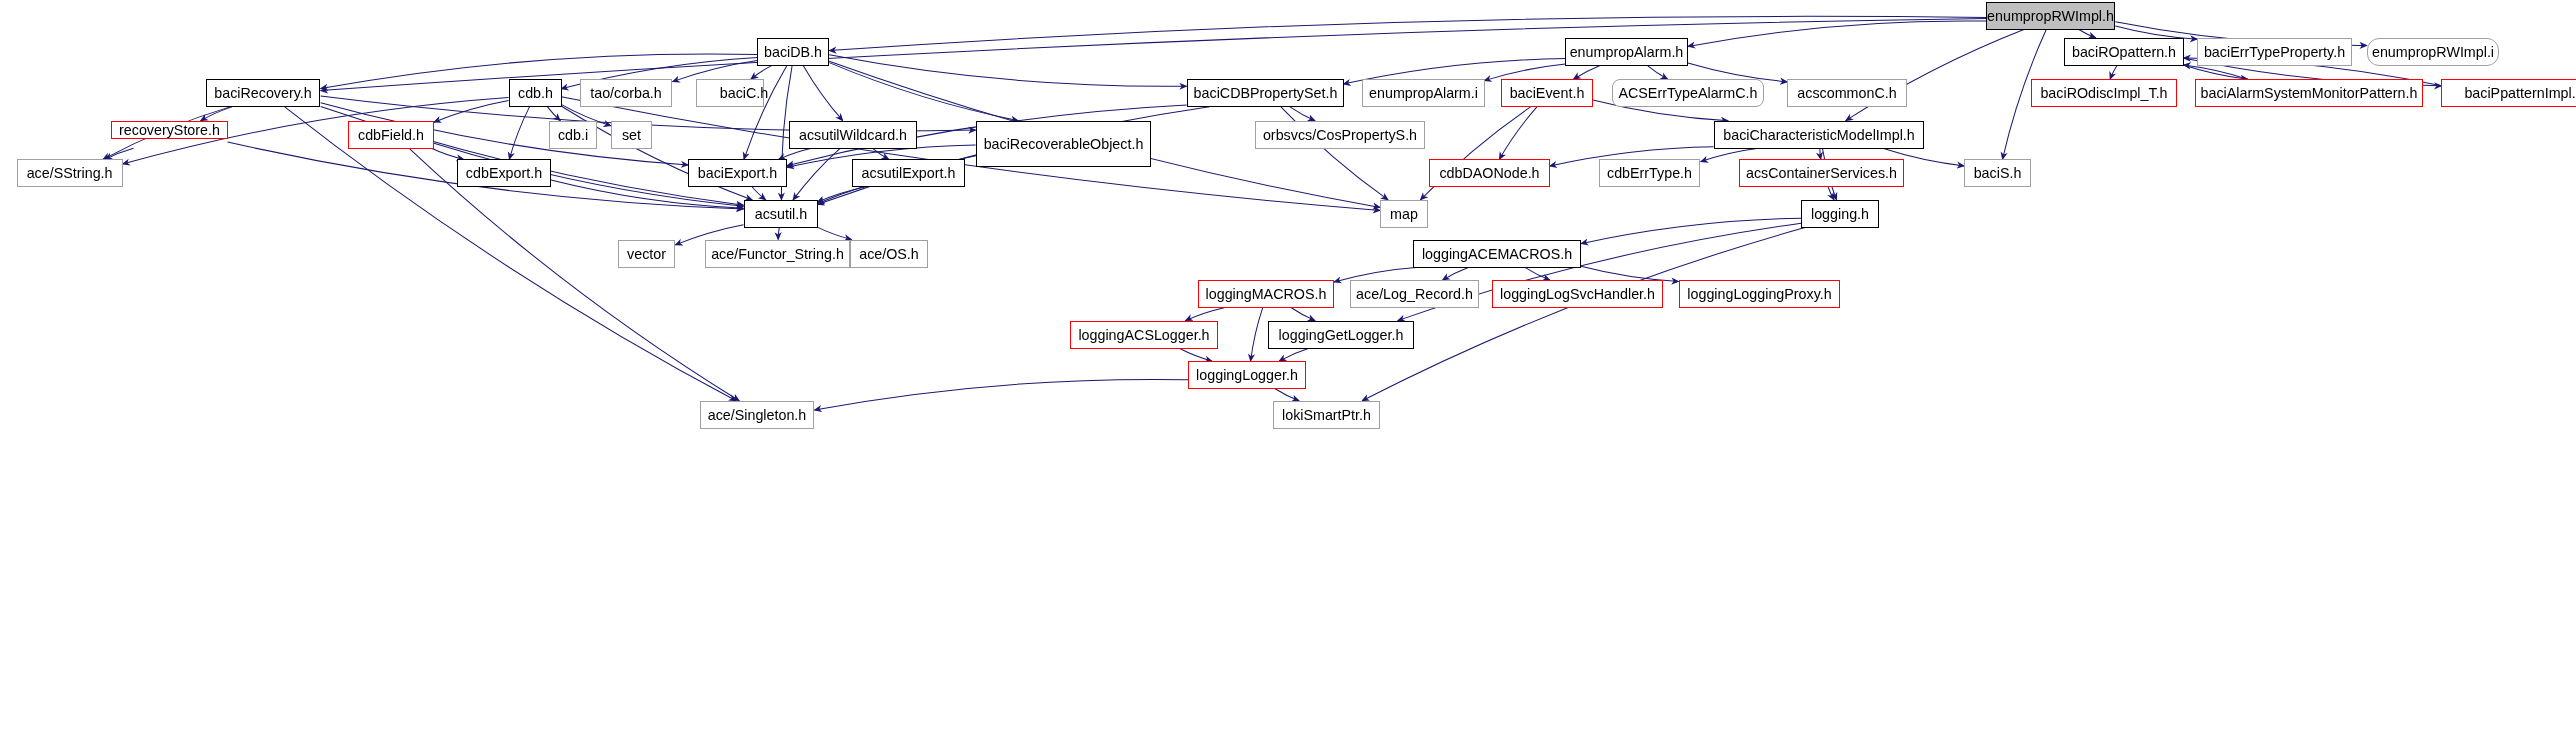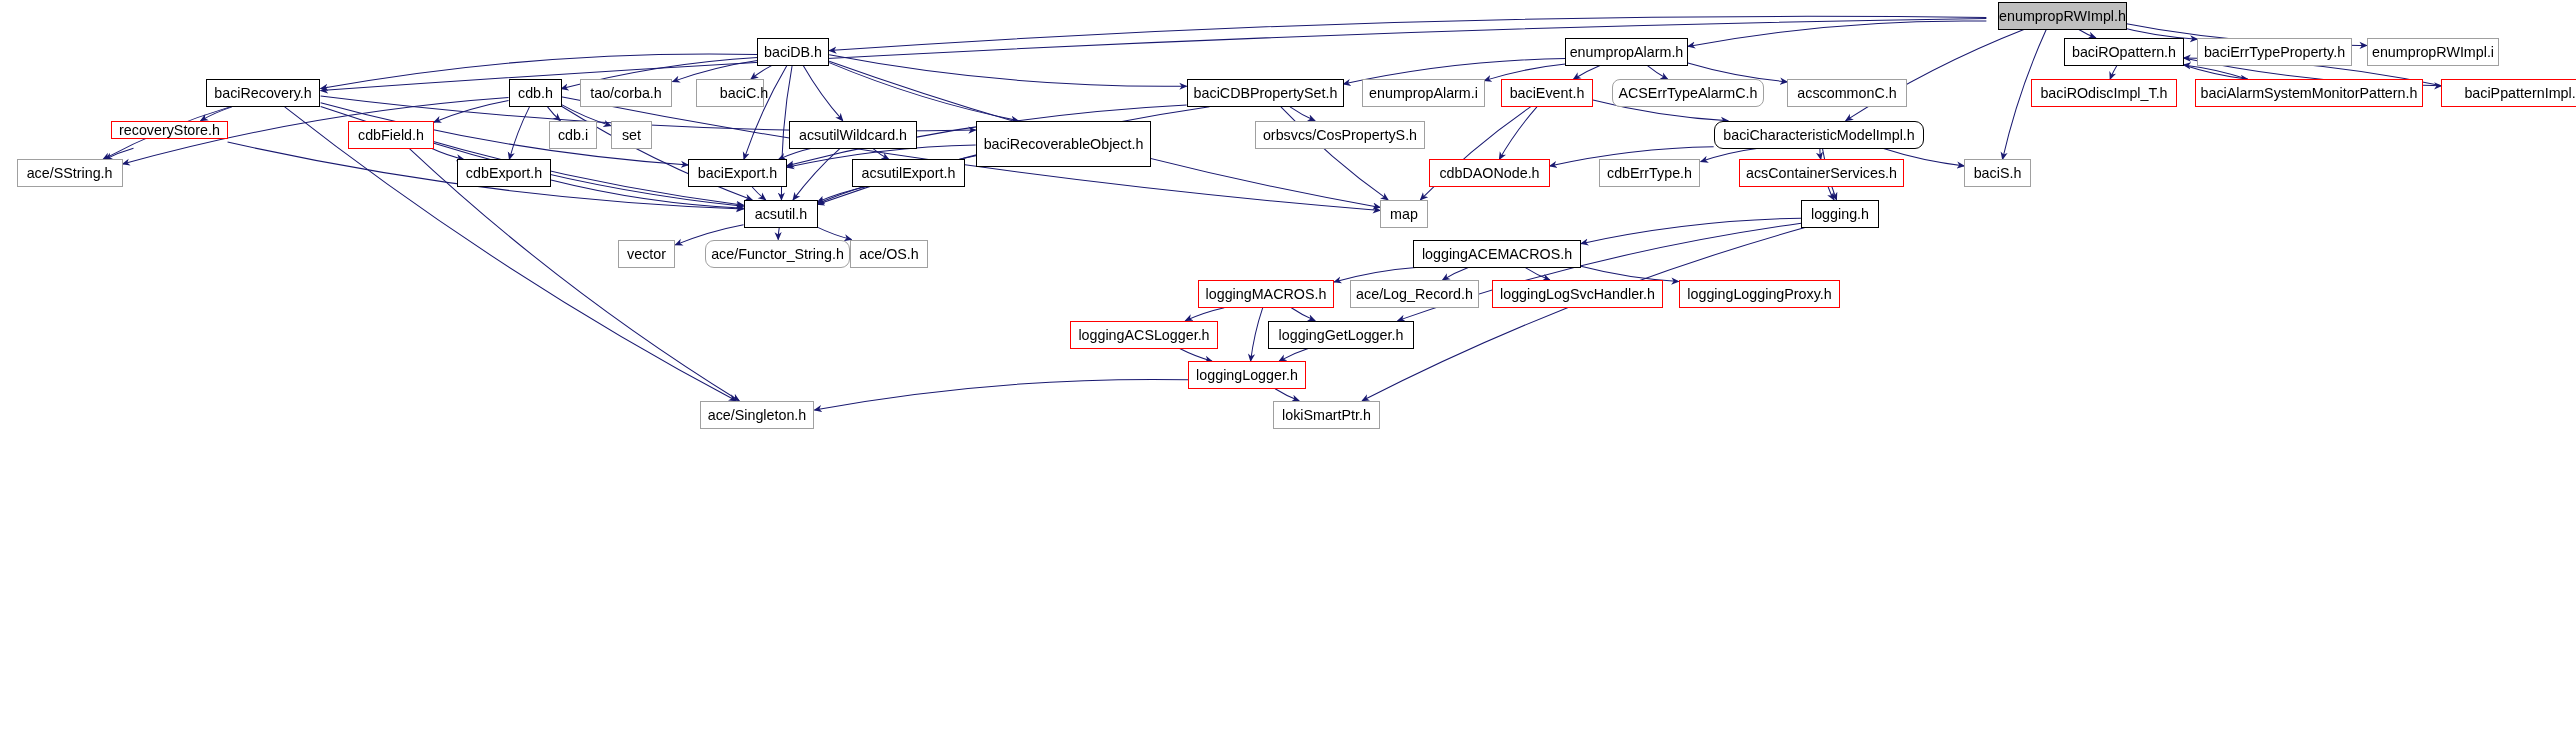--- a/index.html
+++ b/index.html
@@ -123,36 +123,36 @@
         <path d="M1328.8,334.0 Q1307.0,338.9 1286.7,348.0" marker-end="url(#ah)"></path>
         <path d="M1401.6,334.0 Q1413.8,342.3 1427.4,348.0" marker-end="url(#ah)"></path>
         <path d="M1370.6,334.0 Q1361.1,362.3 1357.4,392.0" marker-end="url(#ah)"></path>
         <path d="M1279.9,378.0 Q1297.0,386.8 1315.6,392.0" marker-end="url(#ah)"></path>
         <path d="M1420.6,378.0 Q1403.8,383.4 1388.4,392.0" marker-end="url(#ah)"></path>
         <path d="M1290.0,412.2 Q1085.4,408.3 884.0,445.0" marker-end="url(#ah)"></path>
         <path d="M1384.0,422.0 Q1396.3,429.8 1410.0,435.0" marker-end="url(#ah)"></path>
       </g>
   </svg>
   <div id="node-layer">
-      <div class="node root" style="left: 1986px; top: 1.8px; width: 129px; height: 28px; margin-left: 12px;">
+      <div class="node root" style="left: 1986px; top: 1.8px; width: 129px; height: 28px;">
         <span>enumpropRWImpl.h</span>
       </div>
       <div class="node black" style="left: 757px; top: 38px; width: 72px; height: 28px;">
         <span>baciDB.h</span>
       </div>
       <div class="node black" style="left: 1565px; top: 38px; width: 123px; height: 28px;">
         <span>enumpropAlarm.h</span>
       </div>
       <div class="node black" style="left: 2064px; top: 38px; width: 120px; height: 28px;">
         <span>baciROpattern.h</span>
       </div>
       <div class="node external" style="left: 2197px; top: 38px; width: 155px; height: 28px;">
         <span>baciErrTypeProperty.h</span>
       </div>
-      <div class="node external" style="left: 2367px; top: 38px; width: 132px; height: 28px;">
+      <div class="node external" style="left: 2367px; top: 38px; width: 132px; height: 28px; border-radius: 12px;">
         <span>enumpropRWImpl.i</span>
       </div>
       <div class="node black" style="left: 206px; top: 79px; width: 114px; height: 28px;">
         <span>baciRecovery.h</span>
       </div>
       <div class="node black" style="left: 509px; top: 79px; width: 53px; height: 28px;">
         <span>cdb.h</span>
       </div>
       <div class="node external" style="left: 580px; top: 79px; width: 92px; height: 28px;">
         <span>tao/corba.h</span>
@@ -198,21 +198,21 @@
       </div>
       <div class="node black" style="left: 789px; top: 121px; width: 128px; height: 28px;">
         <span>acsutilWildcard.h</span>
       </div>
       <div class="node black" style="left: 976px; top: 121px; width: 175px; height: 46px;">
         <span>baciRecoverableObject.h</span>
       </div>
       <div class="node external" style="left: 1255px; top: 121px; width: 170px; height: 28px;">
         <span>orbsvcs/CosPropertyS.h</span>
       </div>
-      <div class="node black" style="left: 1714px; top: 121px; width: 210px; height: 28px; border-radius: 9px;">
+      <div class="node black" style="left: 1714px; top: 121px; width: 210px; height: 28px;">
         <span>baciCharacteristicModelImpl.h</span>
       </div>
       <div class="node external" style="left: 16.6px; top: 159px; width: 106px; height: 28px;">
         <span>ace/SString.h</span>
       </div>
       <div class="node black" style="left: 457px; top: 159px; width: 94px; height: 28px;">
         <span>cdbExport.h</span>
       </div>
       <div class="node black" style="left: 688px; top: 159px; width: 99px; height: 28px;">
         <span>baciExport.h</span>
@@ -237,21 +237,21 @@
       </div>
       <div class="node external" style="left: 1380px; top: 200px; width: 48px; height: 28px;">
         <span>map</span>
       </div>
       <div class="node black" style="left: 1801px; top: 200px; width: 78px; height: 28px;">
         <span>logging.h</span>
       </div>
       <div class="node external" style="left: 618px; top: 240px; width: 57px; height: 28px;">
         <span>vector</span>
       </div>
-      <div class="node external" style="left: 705px; top: 240px; width: 145px; height: 28px; border-radius: 9px;">
+      <div class="node external" style="left: 705px; top: 240px; width: 145px; height: 28px;">
         <span>ace/Functor_String.h</span>
       </div>
       <div class="node external" style="left: 850px; top: 240px; width: 78px; height: 28px;">
         <span>ace/OS.h</span>
       </div>
       <div class="node black" style="left: 1413px; top: 240px; width: 168px; height: 28px;">
         <span>loggingACEMACROS.h</span>
       </div>
       <div class="node red" style="left: 1198px; top: 280px; width: 136px; height: 28px;">
         <span>loggingMACROS.h</span>

